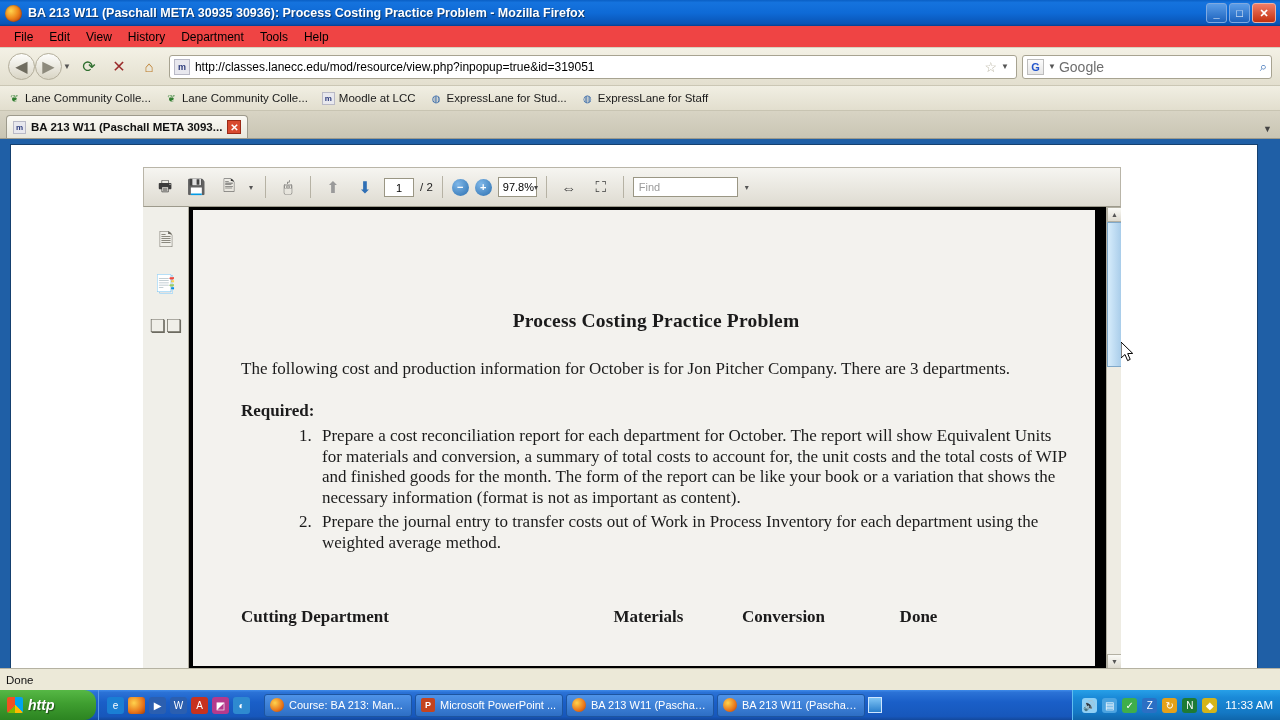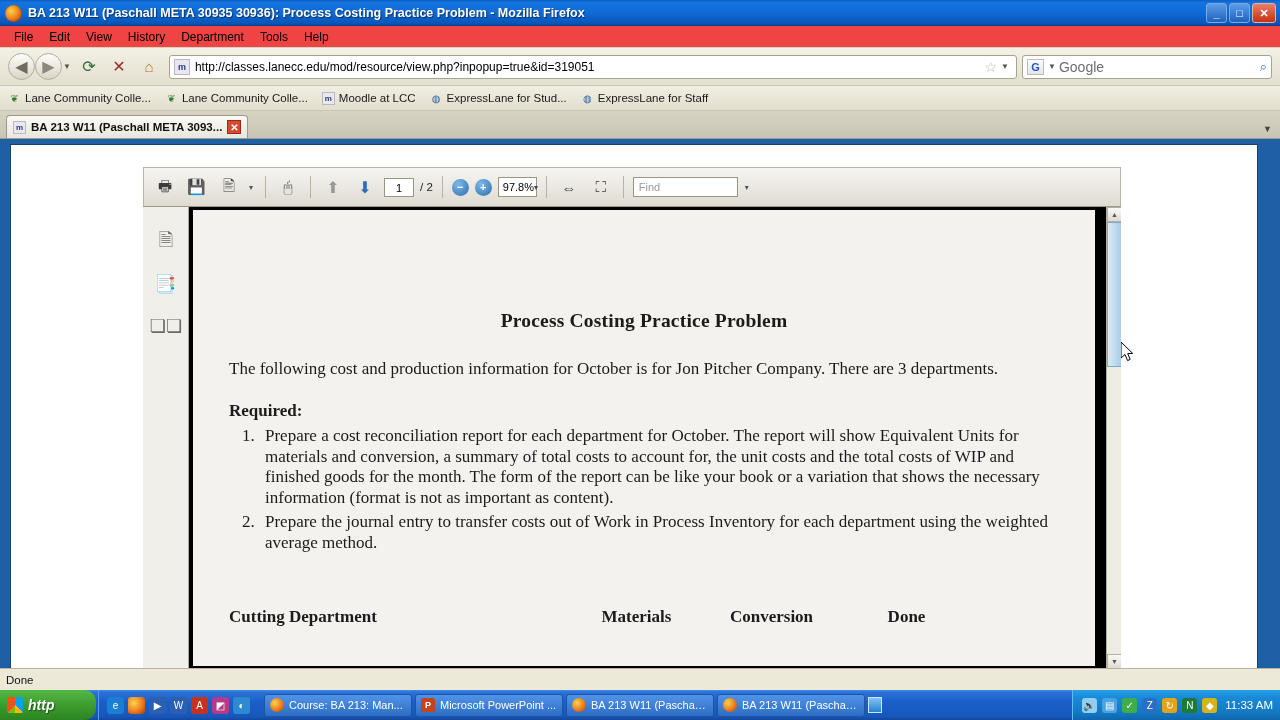--- a/index.html
+++ b/index.html
@@ -373,21 +373,21 @@
   }
   .page-sheet {
     position: absolute;
     left: 3px; top: 3px;
     width: 902px; height: 456px;
     background: #f3f2ee;
     box-sizing: border-box;
   }
   .doc-body {
     position: absolute;
-    left: 0; top: 0;
+    left: 12px; top: 0;
     width: 902px;
     padding: 0 36px;
     box-sizing: border-box;
     font-family: "Liberation Serif", serif;
     color: #1b1b1b;
   }
   .doc-title {
     text-align: center;
     font-weight: bold;
     font-size: 19.5px;
@@ -403,21 +403,21 @@
     font-size: 17px;
     font-weight: bold;
     margin-top: 22px;
   }
   .doc-list {
     margin: 5px 0 0 0;
     padding-left: 30px;
     font-size: 17px;
     line-height: 20.7px;
   }
-  .doc-list li { margin-bottom: 3px; padding-left: 6px;}
+  .doc-list li { margin-bottom: 3px; padding-left: 6px; margin-left: 45px;}
   .doc-table-head {
     display: flex;
     font-size: 17px;
     font-weight: bold;
     margin-top: 54px;
   }
   .dth-name { width: 340px; }
   .dth-c { width: 135px; text-align: center; }
   
   .pdf-scroll {

